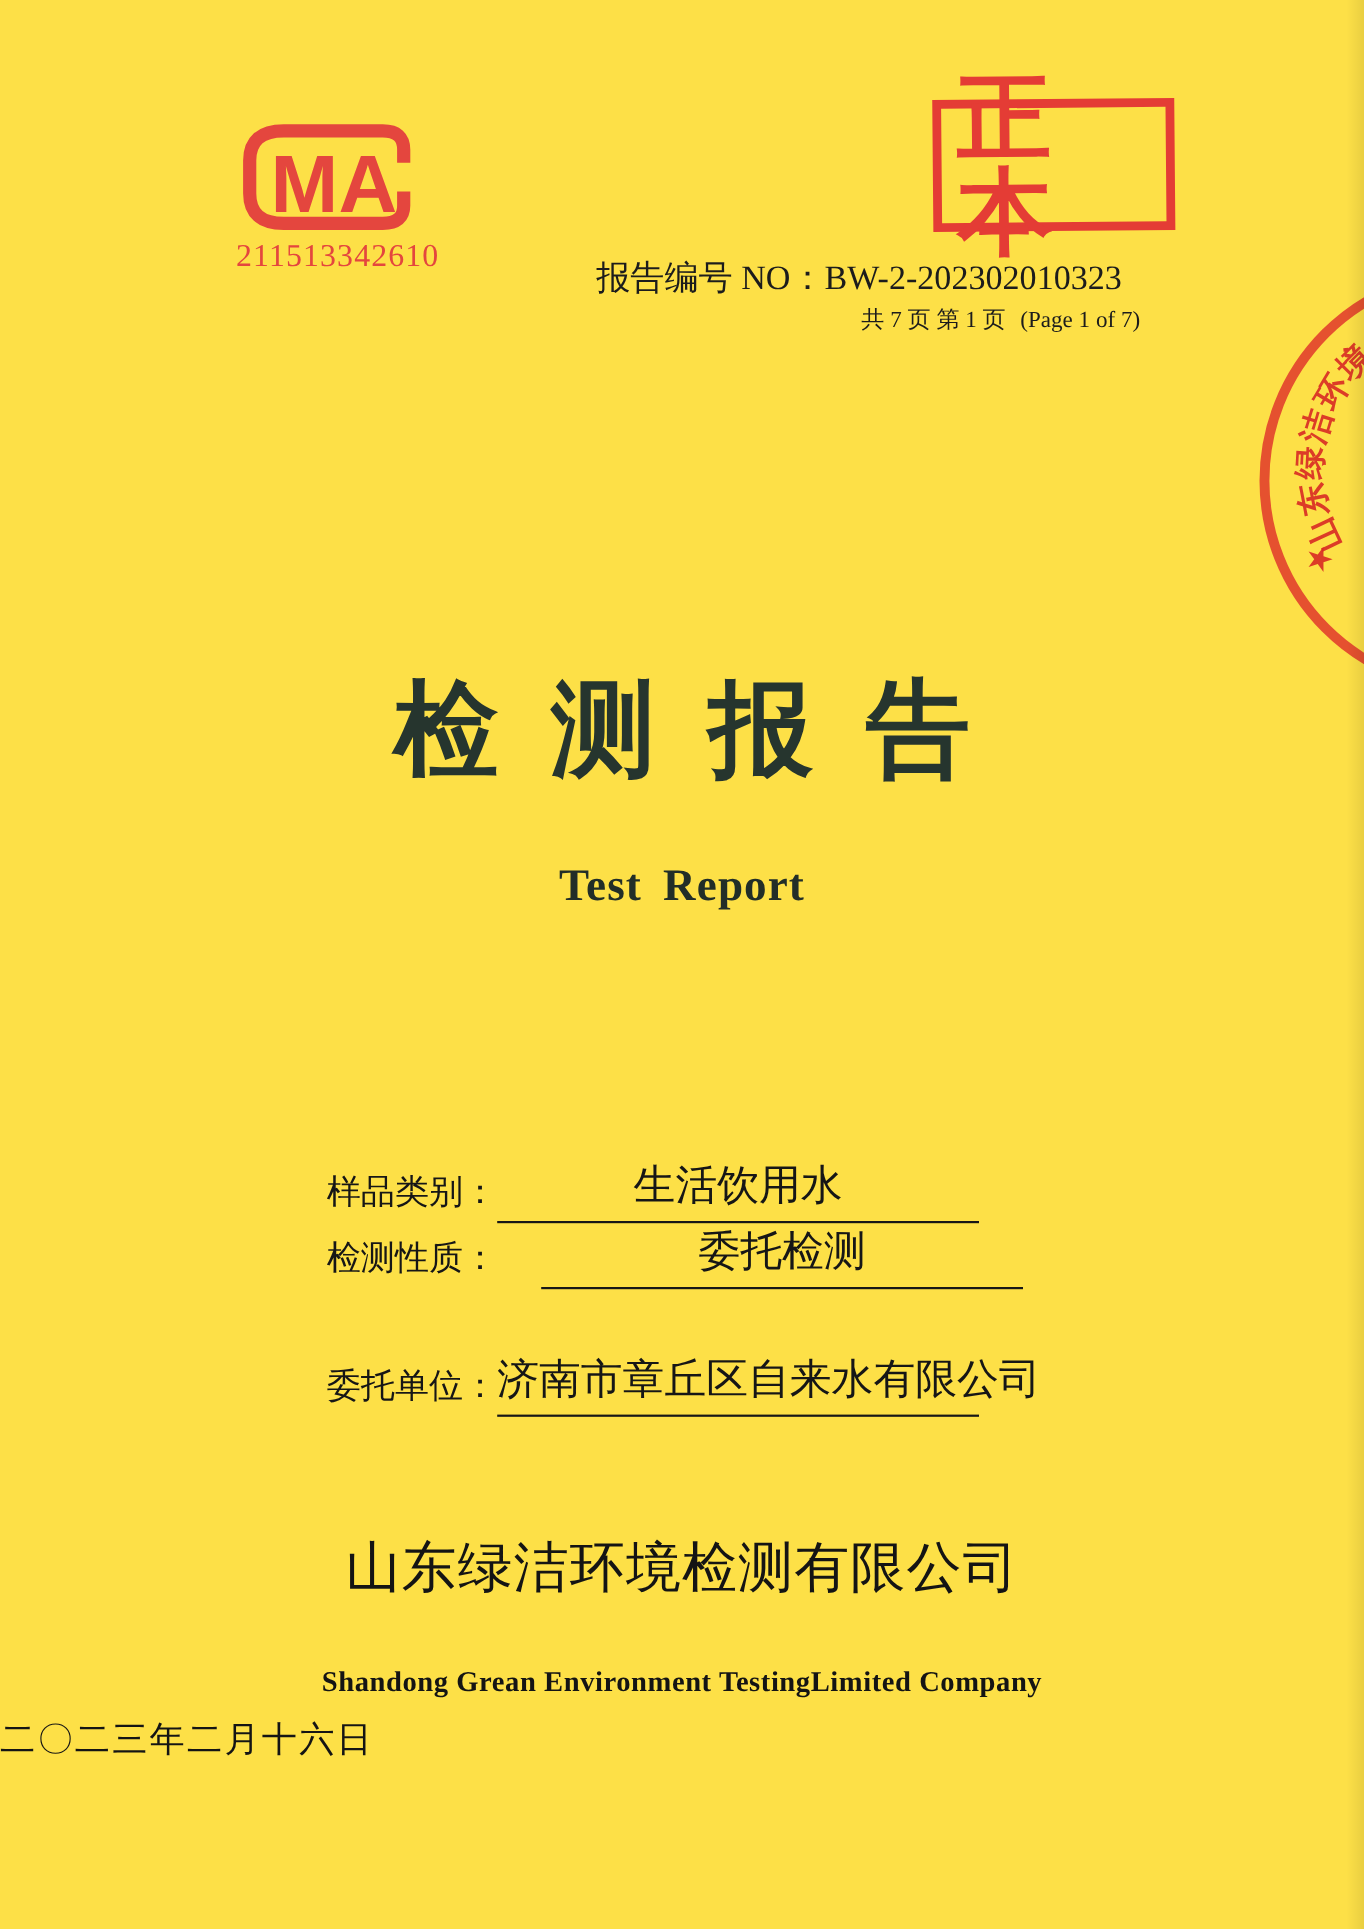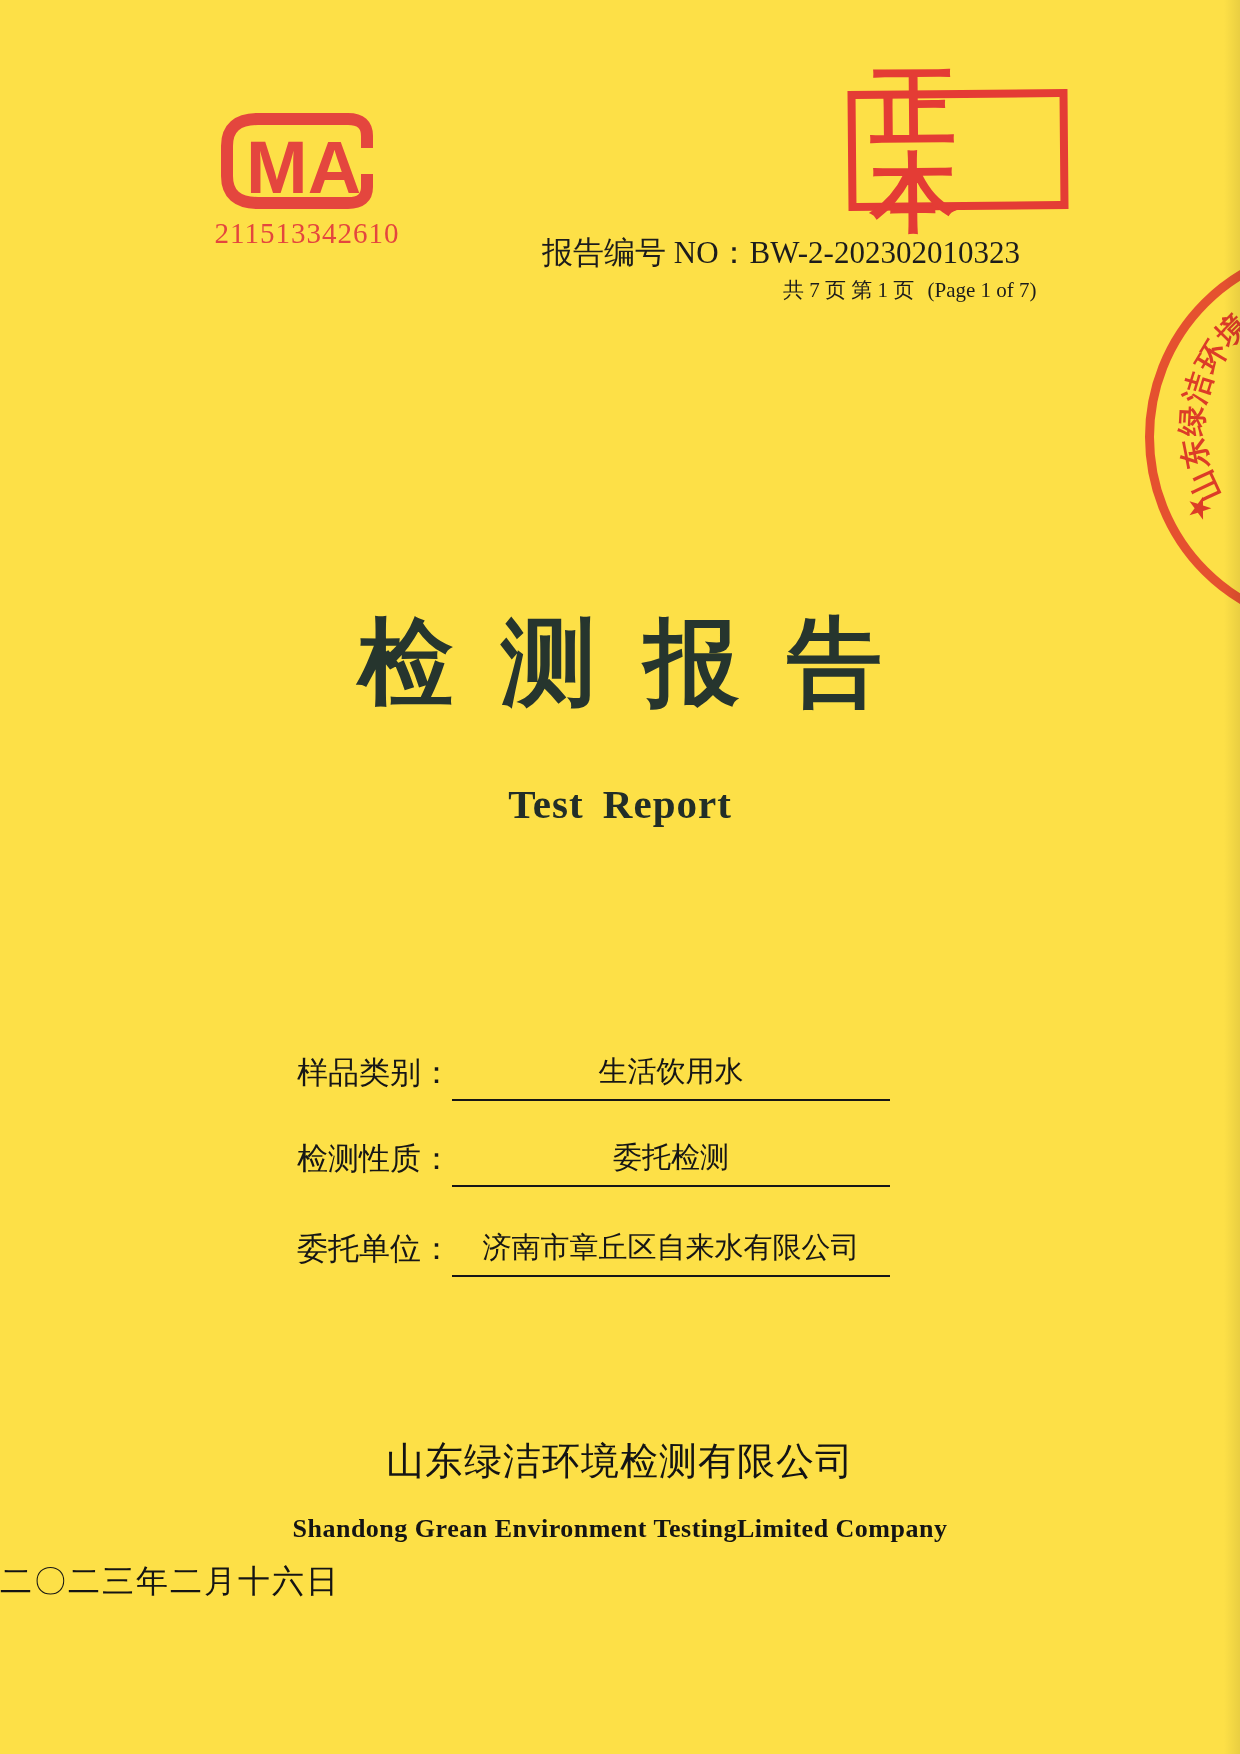--- a/index.html
+++ b/index.html
@@ -59,30 +59,30 @@
     box-sizing:border-box; color:#26352e;
   }
   .title-en {
     position:absolute; top:780px; width:100%; margin:0; text-align:center;
     font-size:41px; font-weight:700; letter-spacing:1px; word-spacing:8px; color:#222e28;
   }
 
   
   .field-row { position:absolute; left:297px; display:flex; align-items:flex-end; }
   .field-row.r1 { top:1052px; }
-  .field-row.r2 { top:1138px; }
+  .field-row.r2 { top:1112px;gap:40px; }
   .field-row.r3 { top:1228px; }
   .field-label { font-size:31px; white-space:nowrap; padding-bottom:7px; color:#161616; }
   .field-line {
     width:438px; border-bottom:2px solid #161616; text-align:center;
-    font-size:29px; padding-bottom:7px; white-space:nowrap; color:#161616;
+    font-size:38px; padding-bottom:7px; white-space:nowrap; color:#161616;
   }
 
   
-  .footer-company { position:absolute; top:1436px; width:100%; text-align:center; font-size:38px; letter-spacing:1px; color:#141414; }
+  .footer-company { position:absolute; top:1392px; width:100%; text-align:center; font-size:50px; letter-spacing:1px; color:#141414; }
   .footer-en { position:absolute; top:1514px; width:100%; text-align:center; font-size:26px; font-weight:700; letter-spacing:0.5px; color:#141414; }
   .footer-date { position:absolute; top:1560px; width:100%; text-align:left; font-size:32px; letter-spacing:2px; color:#141414; }
 </style>
 </head>
 <body>
 
 <div class="page">
 
   <div class="cma">
     <svg width="192" height="110" viewBox="0 0 190 110">

